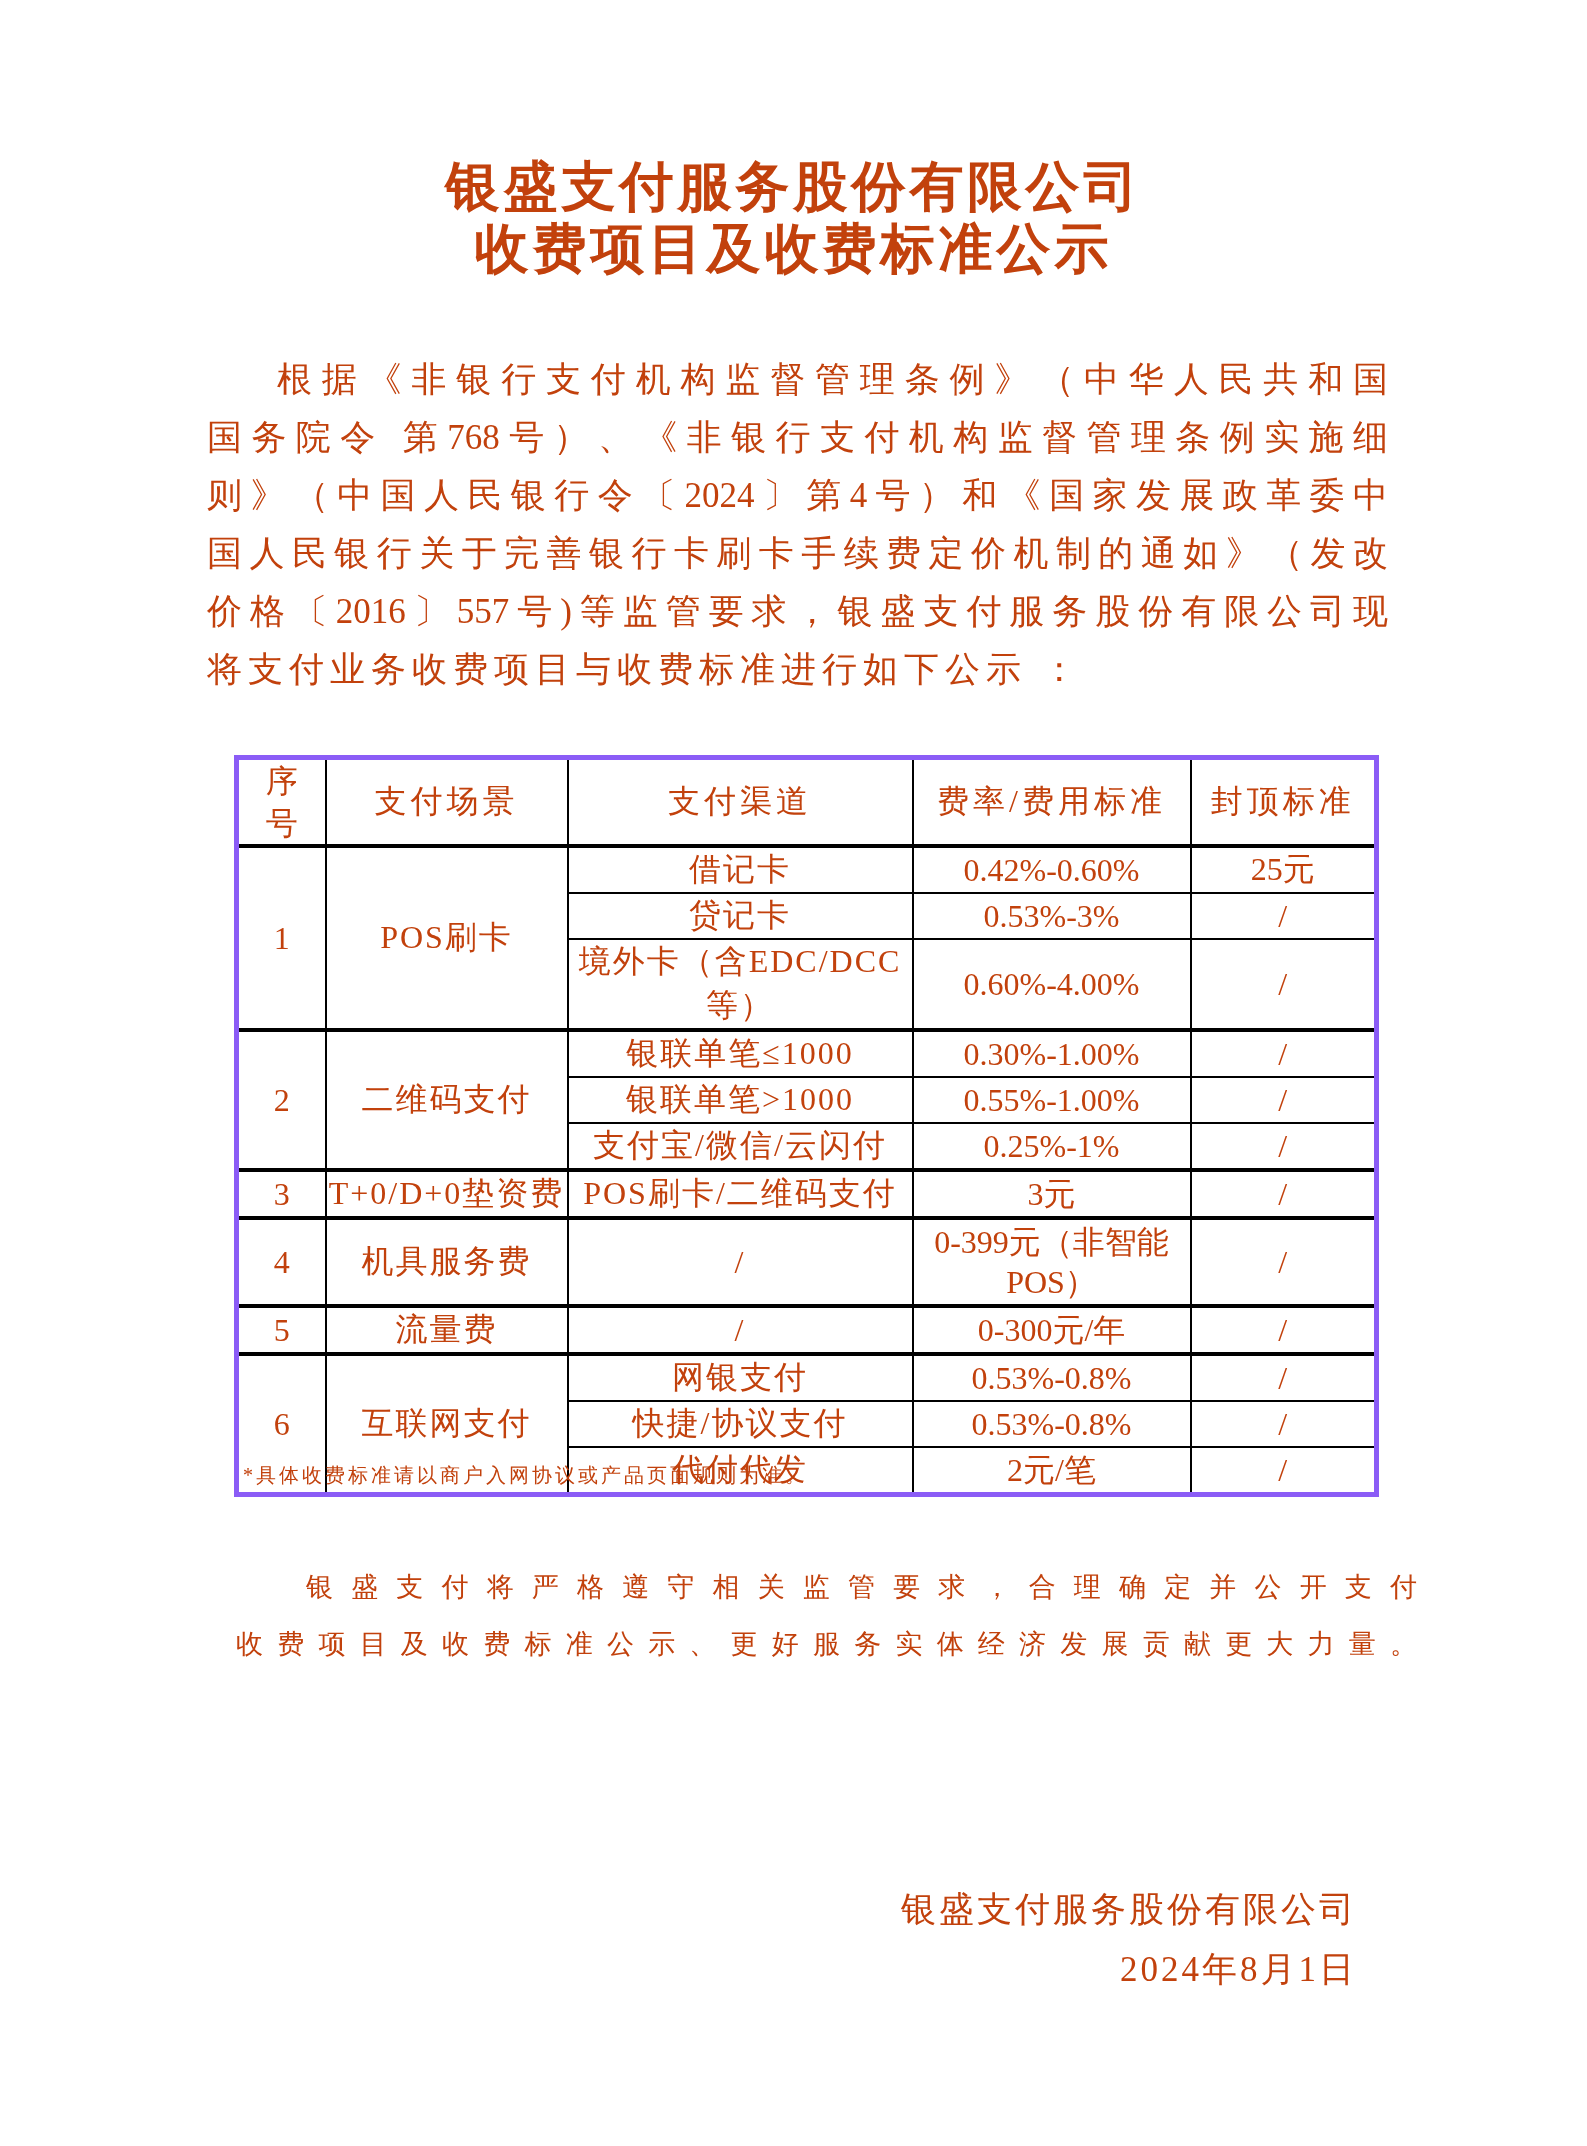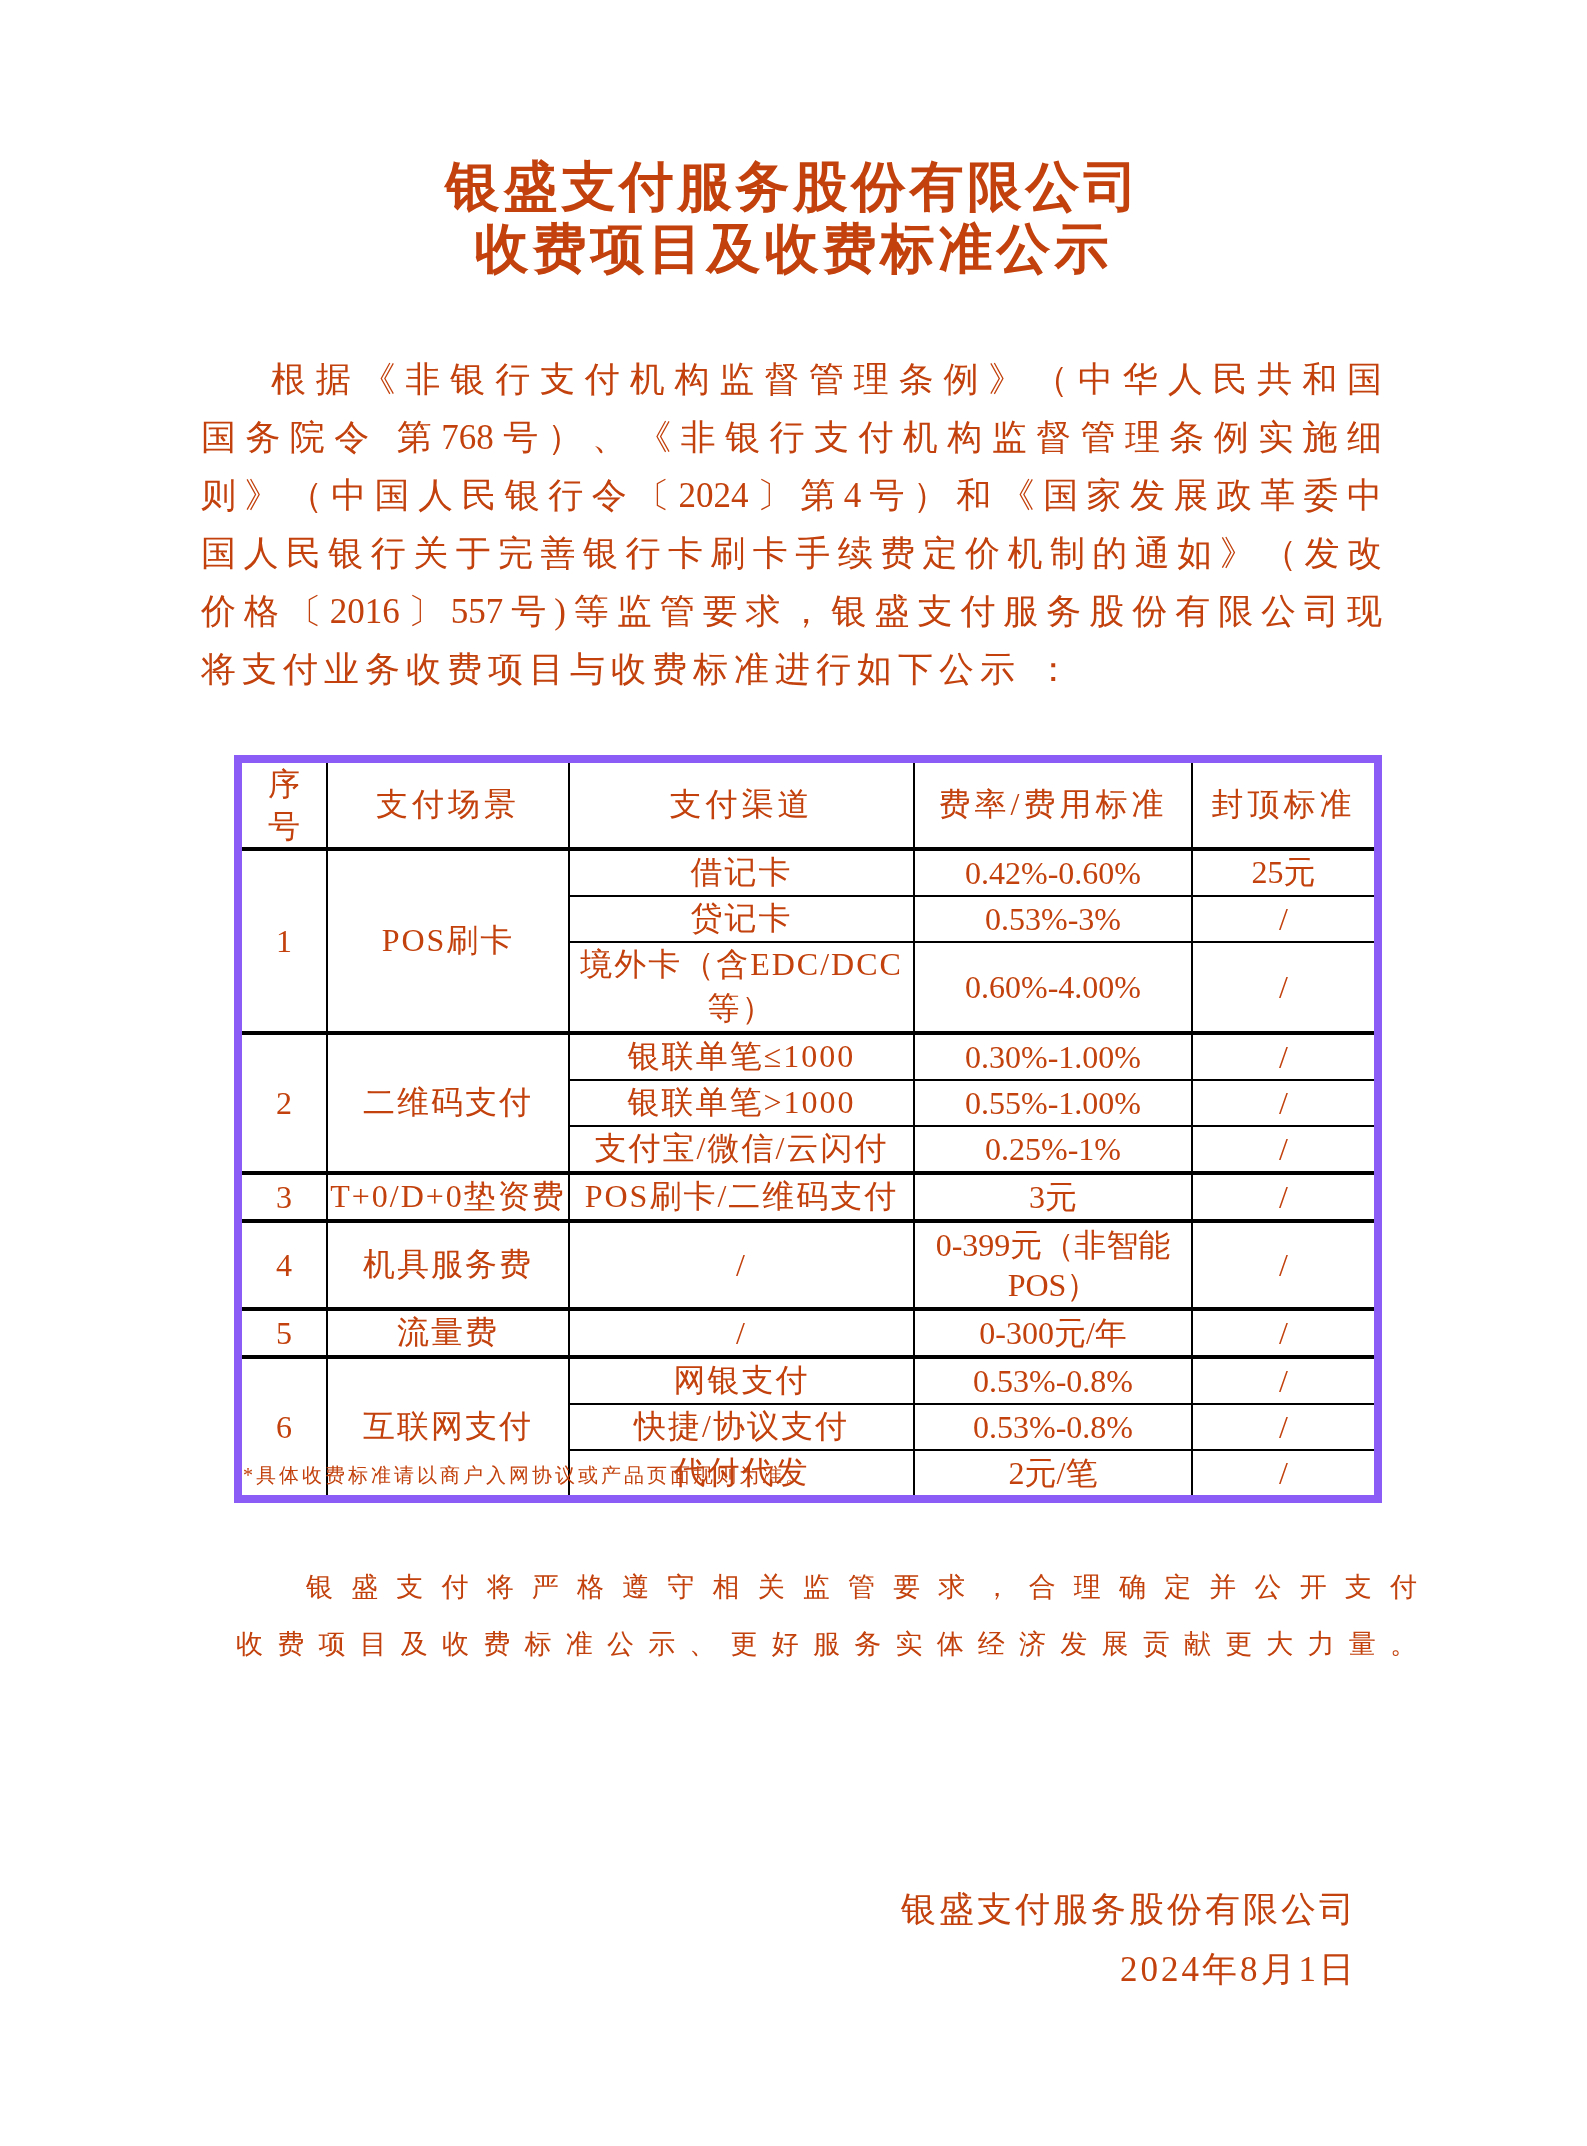--- a/index.html
+++ b/index.html
@@ -11,32 +11,32 @@
     overflow:hidden;
   }
   
   .title{
     position:absolute;top:156px;left:0;width:100%;
     text-align:center;font-weight:bold;
     font-size:54px;line-height:62px;letter-spacing:4px;
   }
   
   .intro{
-    position:absolute;left:201px;top:351px;width:1181px;
+    position:absolute;left:207px;top:351px;width:1181px;
     font-size:35px;line-height:58px;
   }
   .jline{text-align:justify;text-align-last:justify;}
   .first{text-indent:70px;}
   .intro .last{text-align:left;text-align-last:left;letter-spacing:6px;}
   
   .fee-table{
     position:absolute;left:234px;top:755px;
     width:1140px;border-collapse:collapse;table-layout:fixed;
     font-size:32px;
-    border:8px solid #8b5cf6;
+    border:5px solid #8b5cf6;
   }
   .fee-table th,.fee-table td{
     border:2px solid #000;
     text-align:center;vertical-align:middle;
     padding:0;font-weight:normal;
     overflow:hidden;
   }
   .fee-table thead tr{height:85px;}
   .fee-table thead th{border-bottom-width:4px;letter-spacing:4px;}
   .fee-table tbody tr{height:44px;}

